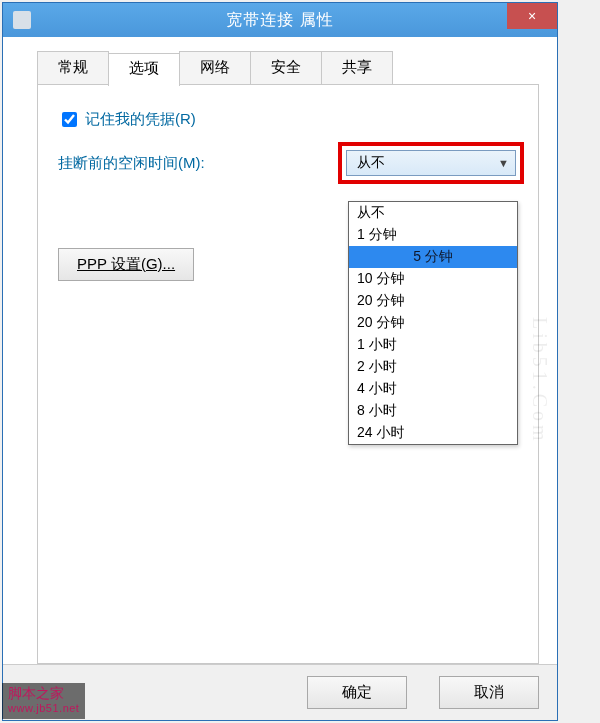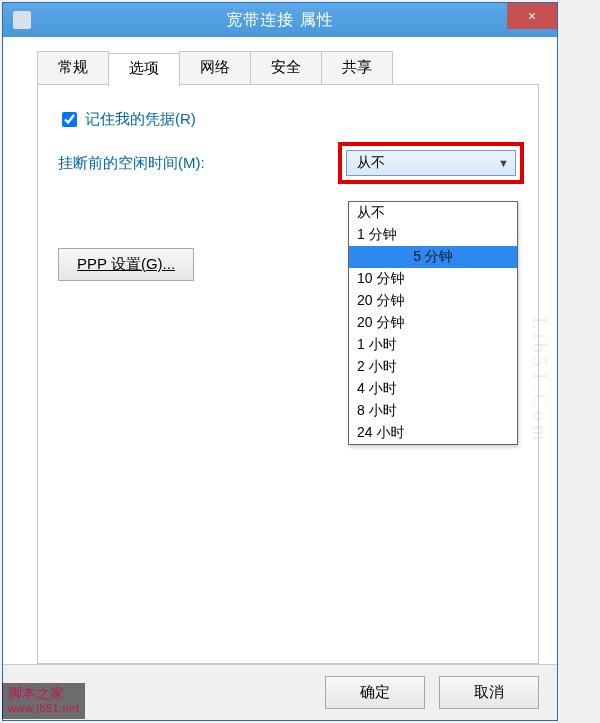--- a/index.html
+++ b/index.html
@@ -172,21 +172,21 @@
   }
 
   .footer {
     height: 56px;
     border-top: 1px solid #ccc;
     background: #f0f0f0;
     display: flex;
     justify-content: flex-end;
     align-items: center;
     padding-right: 18px;
-    gap: 14px;
+    gap: 32px;
   }
   .btn {
     min-width: 100px;
     padding: 6px 18px;
     border: 1px solid #a8a8a8;
     background: linear-gradient(#f8f8f8, #e6e6e6);
     font-size: 15px;
     text-align: center;
     cursor: pointer;
   }

